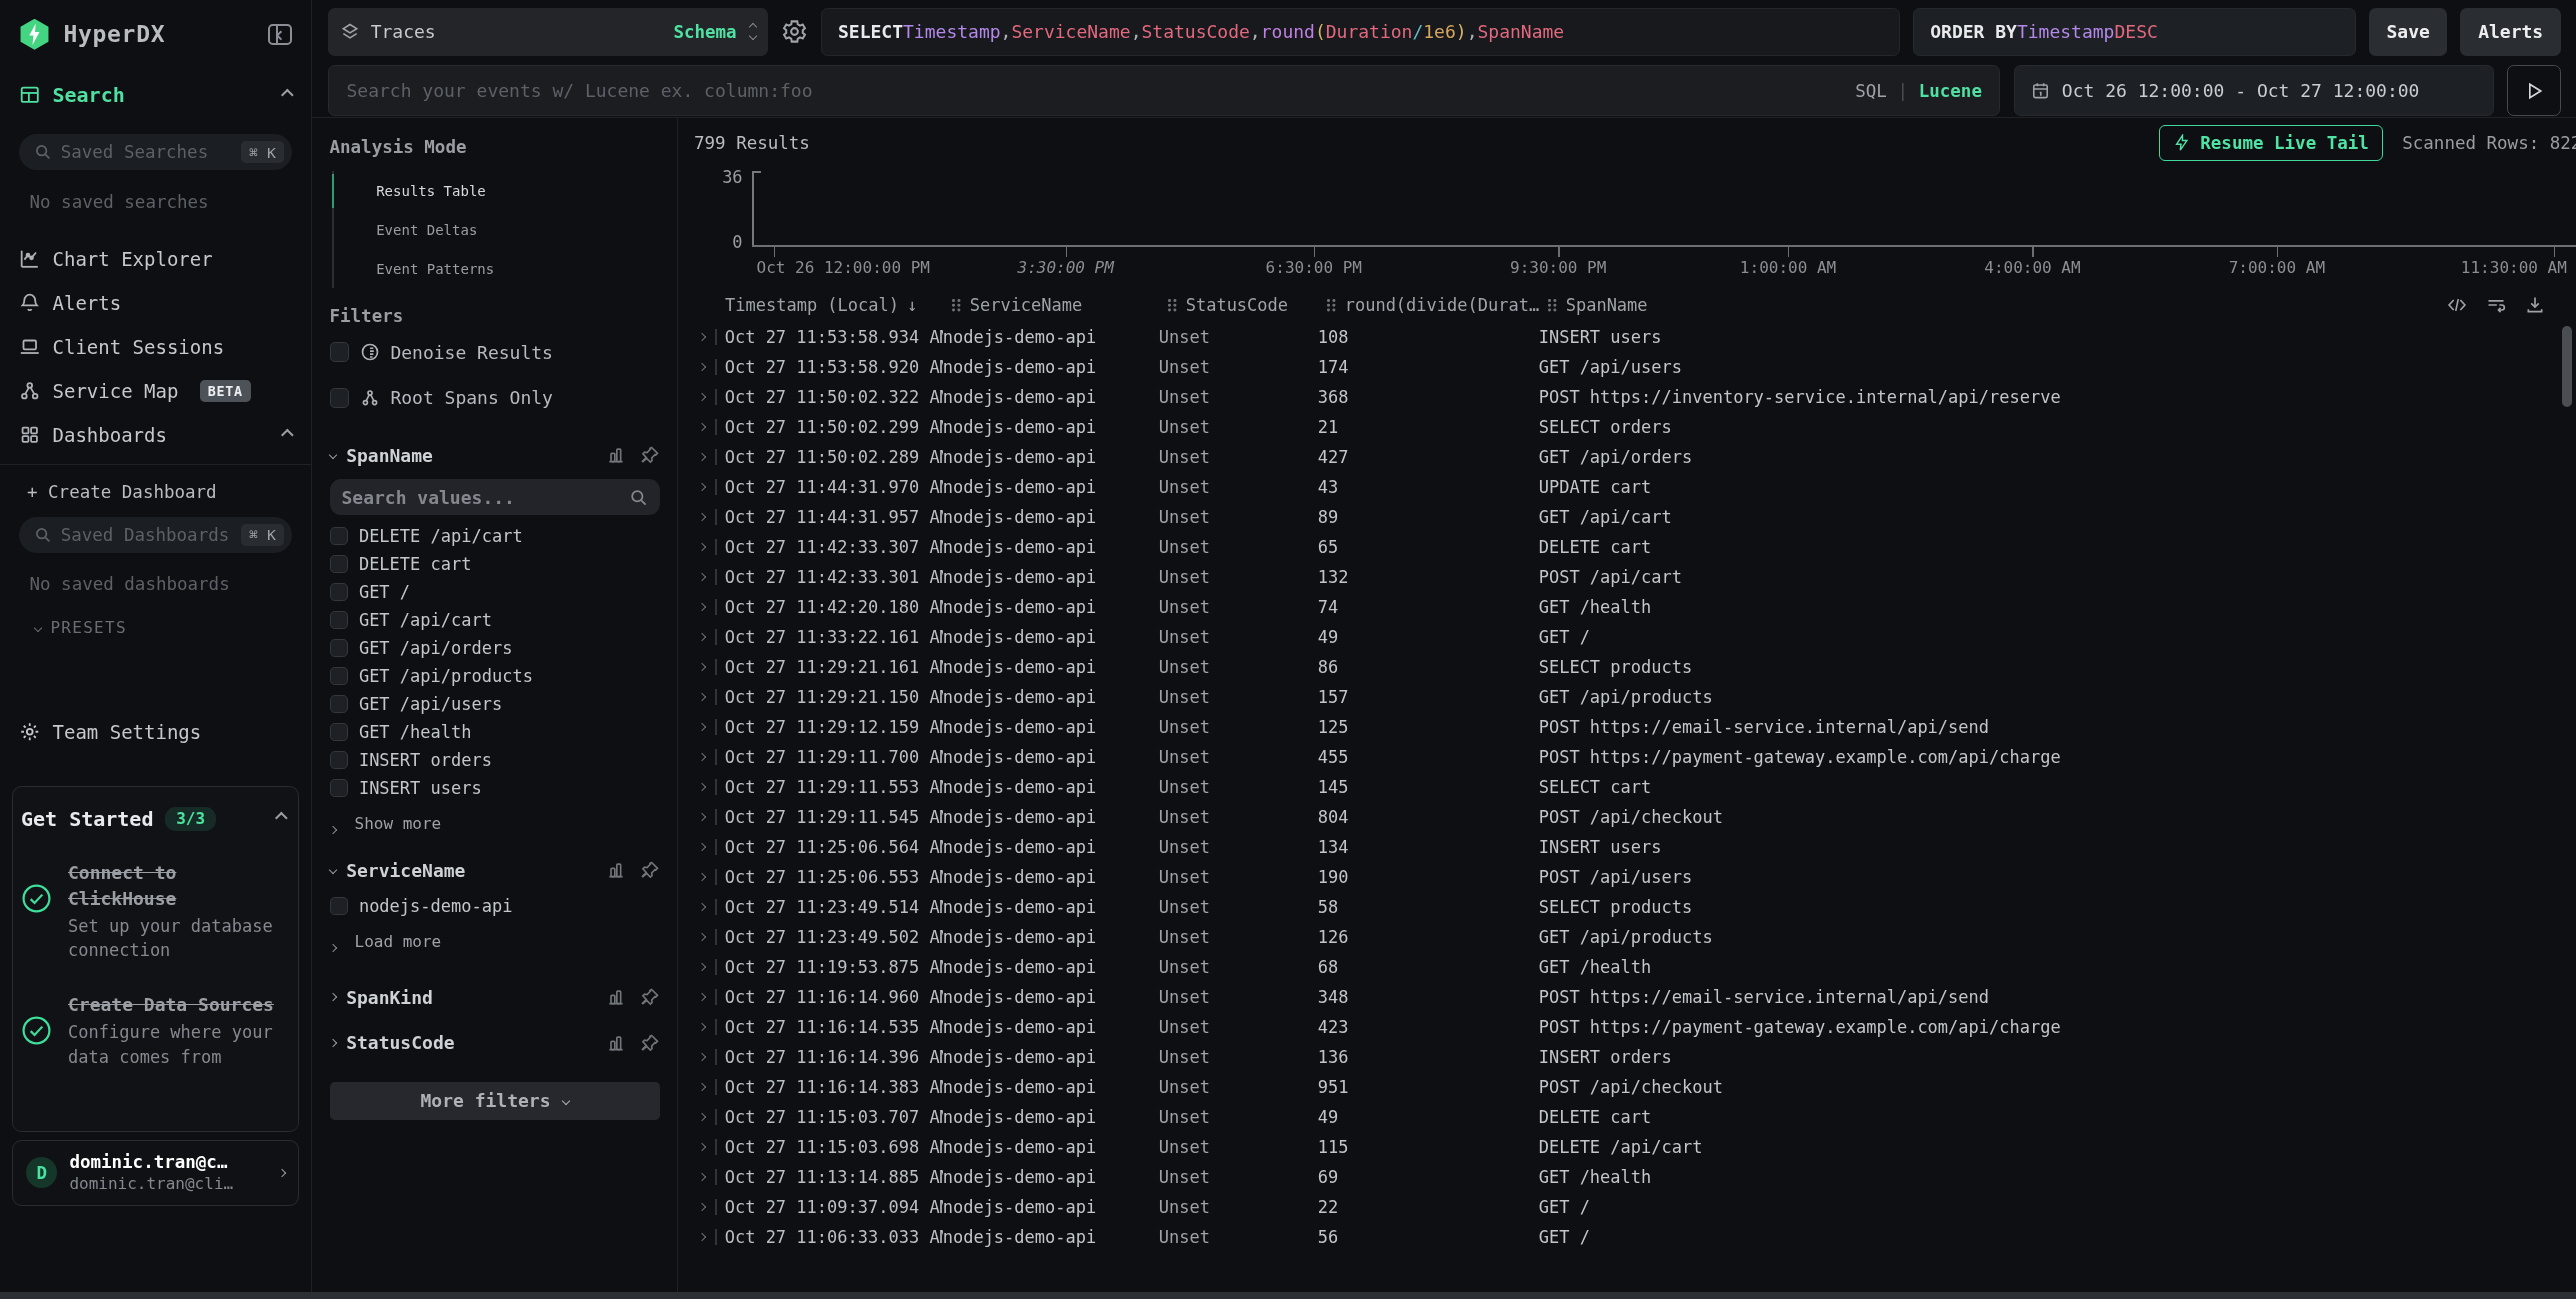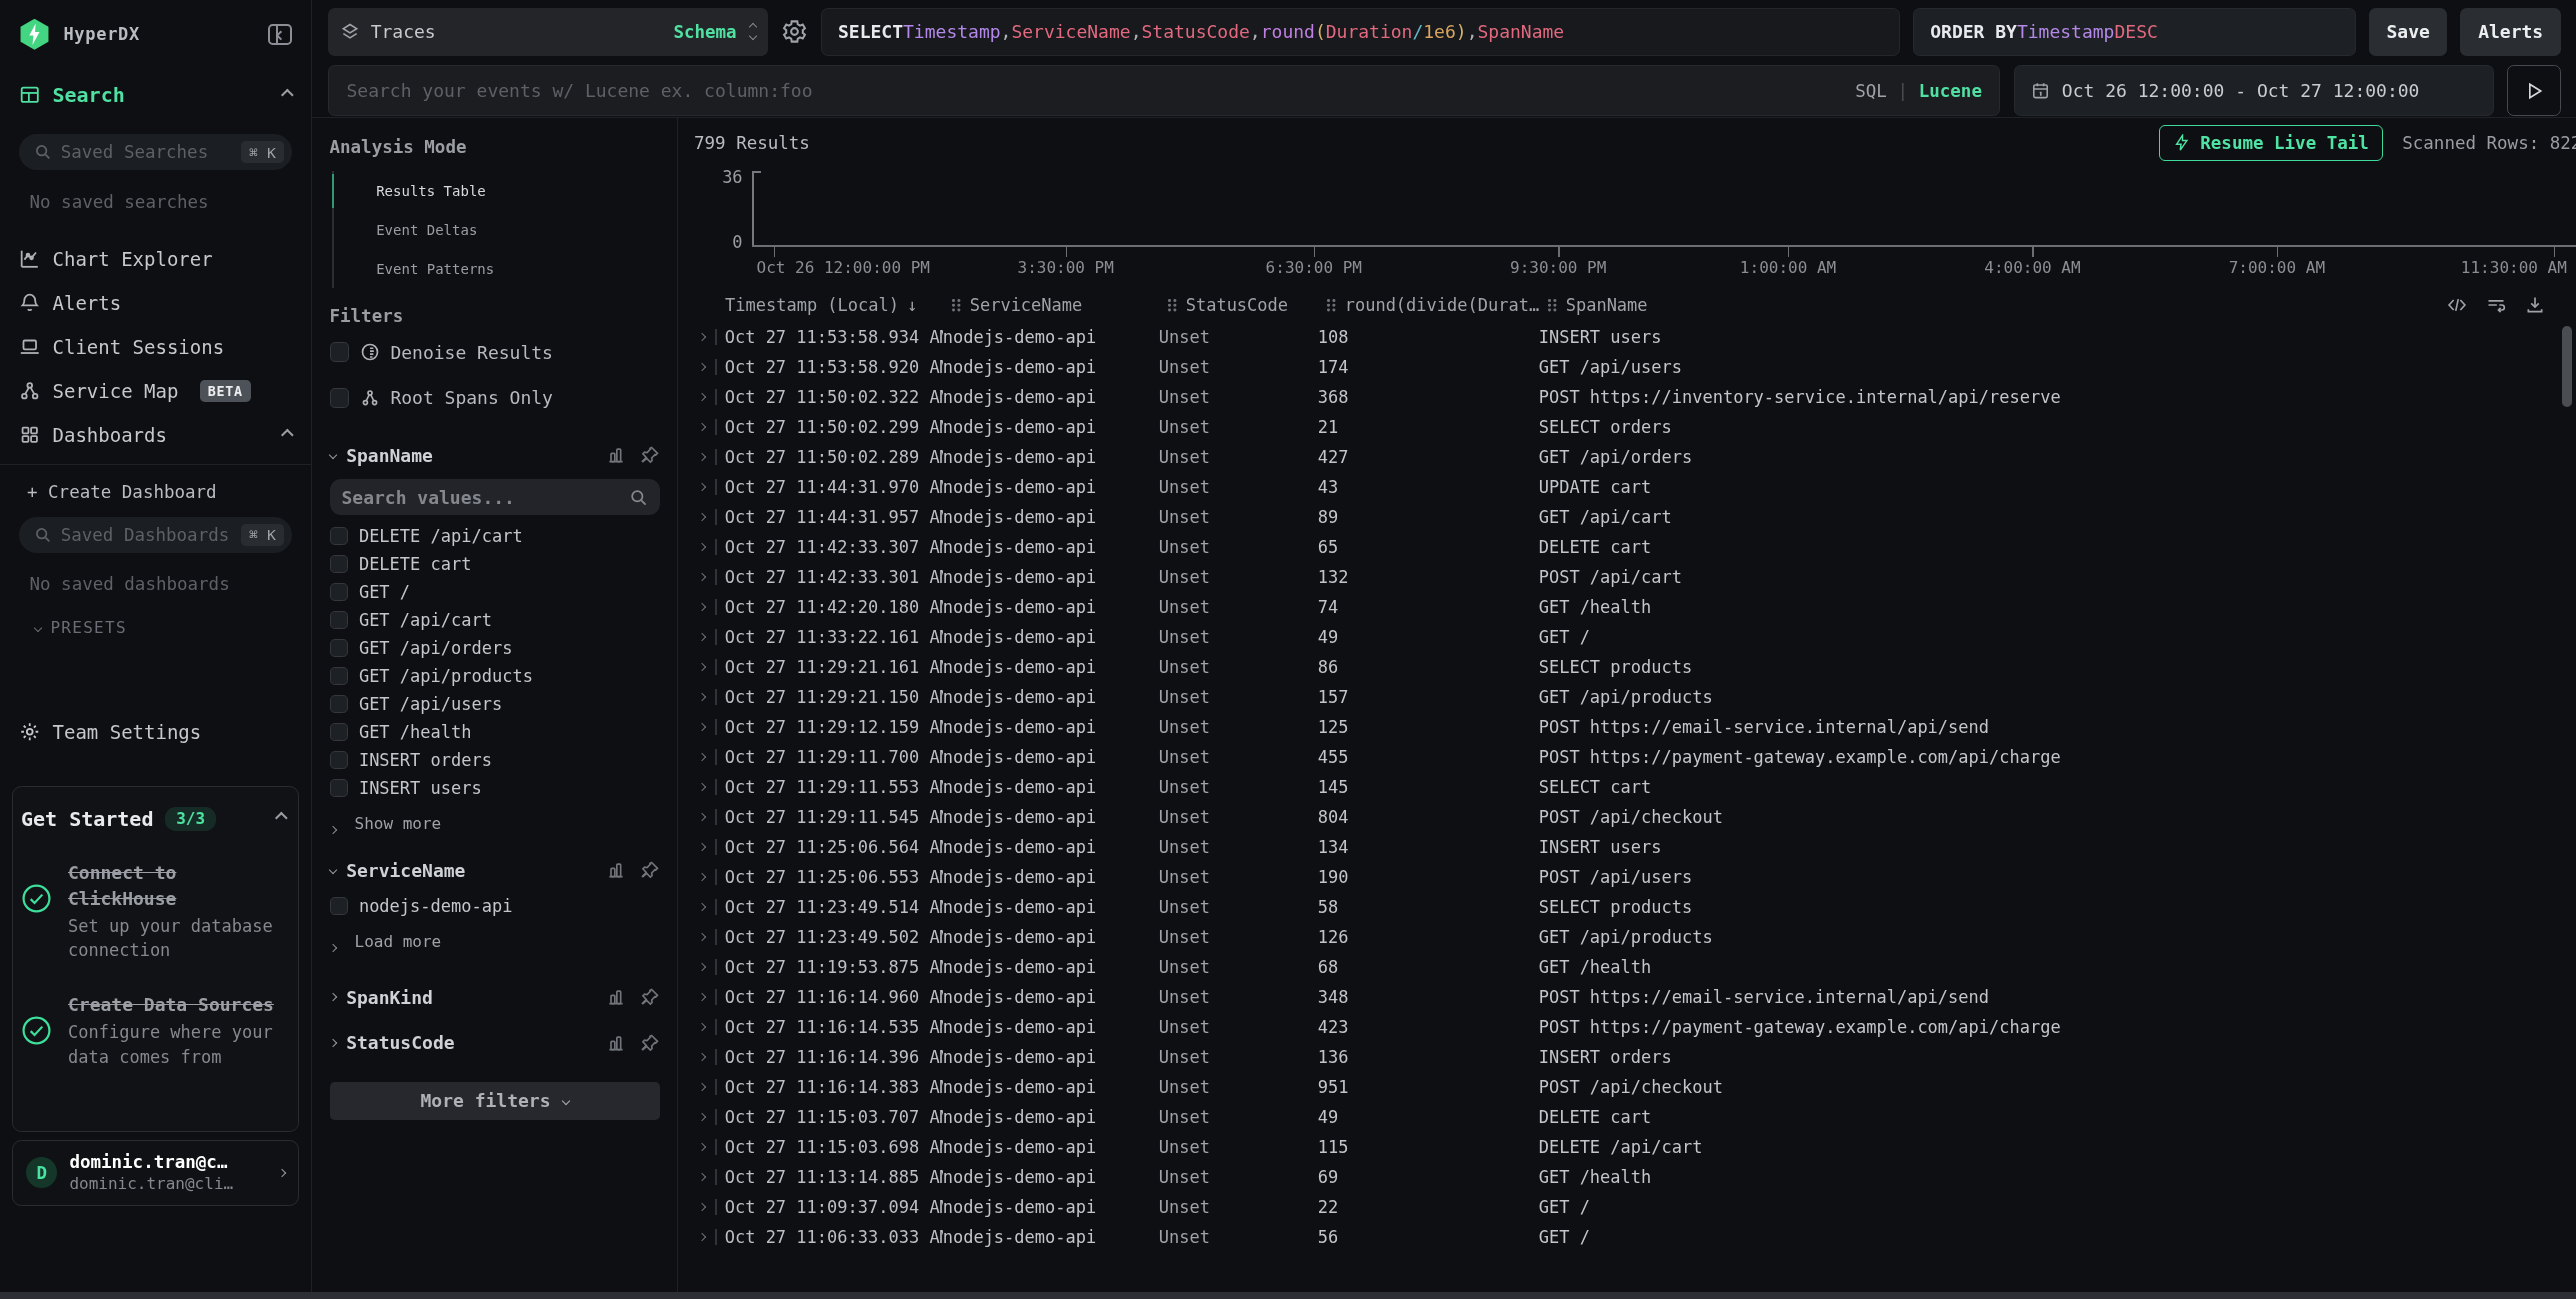--- a/index.html
+++ b/index.html
@@ -19,21 +19,21 @@
   .grip{position:relative;width:10.7px;height:13.4px;display:inline-block;flex:none;color:#6d7076}
   .grip::before{content:"";position:absolute;top:0.7px;left:1.3px;width:2.7px;height:2.7px;border-radius:50%;background:currentColor;
     box-shadow:0 4.7px 0 currentColor,0 9.4px 0 currentColor,5.4px 0 0 currentColor,5.4px 4.7px 0 currentColor,5.4px 9.4px 0 currentColor}
   .cb{width:19.5px;height:19.5px;border-radius:4.7px;background:#1d2024;border:1.3px solid #34373d;flex:none}
   .cb.sm{width:18px;height:18px}
   
   .sidebar{width:312px;height:100%;flex:none;border-right:0.7px solid #1e2125;display:flex;flex-direction:column;padding:0 0 9.4px 0;background:#0d0f12}
   .logo-row{display:flex;align-items:center;gap:13.4px;padding:17.5px 19px 0 19px;height:51px}
   .hex{width:31px;height:31px;background:#43d581;clip-path:polygon(50% 0,95% 26%,95% 74%,50% 100%,5% 74%,5% 26%);position:relative;flex:none}
   .hex .bolt{position:absolute;left:7.4px;top:4.7px;width:16px;height:21.5px;background:#fff;clip-path:polygon(58% 0,18% 56%,44% 56%,38% 100%,82% 40%,54% 40%)}
-  .logo-text{font-size:17px;font-weight:bold;color:#b9bcc0;letter-spacing:0.7px}
+  .logo-text{font-size:23px;font-weight:bold;color:#b9bcc0;letter-spacing:0.7px}
   .collapse-btn{margin-left:auto;width:24px;height:21.5px;border:2px solid #8b8e94;border-radius:4.7px;position:relative;color:#8b8e94}
   .collapse-btn::before{content:"";position:absolute;left:6px;top:0;bottom:0;width:2px;background:#8b8e94}
   .collapse-btn::after{content:"";position:absolute;right:5.4px;top:6.7px;width:5.4px;height:5.4px;border-left:2px solid #8b8e94;border-bottom:2px solid #8b8e94;transform:rotate(45deg)}
   .nav-search{display:flex;align-items:center;gap:12px;margin:32px 19px 0 19px;color:#4fe0a2;font-size:20px;font-weight:bold}
   .nav-search .chev{color:#9a9da2;margin-left:auto}
   .pill{display:flex;align-items:center;gap:9.4px;margin:27px 19px 0 19px;height:36px;background:#1b1e22;border-radius:18px;padding:0 8px 0 14.8px;color:#5d6066}
   .pill .ph{font-size:17.5px;color:#5d6066;flex:1;white-space:nowrap;overflow:hidden}
   .kbd{background:#292c31;border-radius:4.7px;padding:2.7px 8px;font-size:14.8px;color:#9fa3a9;white-space:nowrap}
   .side-note{margin:21.5px 19px 0 29.5px;font-size:17.5px;color:#5d6066}
   .nav-list{margin-top:25.5px;display:flex;flex-direction:column}
@@ -709,21 +709,21 @@
             <div class="bar">
               <div class="seg-green" style="height: 27.7778%; border-radius: 2px 2px 0px 0px;"></div>
             </div>
           </div>
       </div>
       <div class="baseline"></div>
       <div class="xaxis">
           <div class="xtick" style="left: 1.2%;"></div>
           <span class="xlabel" style="left: 1.2%; transform: translateX(-10%);">Oct 26 12:00:00 PM</span>
           <div class="xtick" style="left: 17.2%;"></div>
-          <span class="xlabel" style="left: 17.2%; transform: translateX(-50%);">3:30:00 PM</span>
+          <span class="xlabel" style="left: 17.2%; transform: translateX(-50%); font-style: italic;">3:30:00 PM</span>
           <div class="xtick" style="left: 30.8%;"></div>
           <span class="xlabel" style="left: 30.8%; transform: translateX(-50%);">6:30:00 PM</span>
           <div class="xtick" style="left: 44.2%;"></div>
           <span class="xlabel" style="left: 44.2%; transform: translateX(-50%);">9:30:00 PM</span>
           <div class="xtick" style="left: 56.8%;"></div>
           <span class="xlabel" style="left: 56.8%; transform: translateX(-50%);">1:00:00 AM</span>
           <div class="xtick" style="left: 70.2%;"></div>
           <span class="xlabel" style="left: 70.2%; transform: translateX(-50%);">4:00:00 AM</span>
           <div class="xtick" style="left: 83.6%;"></div>
           <span class="xlabel" style="left: 83.6%; transform: translateX(-50%);">7:00:00 AM</span>

